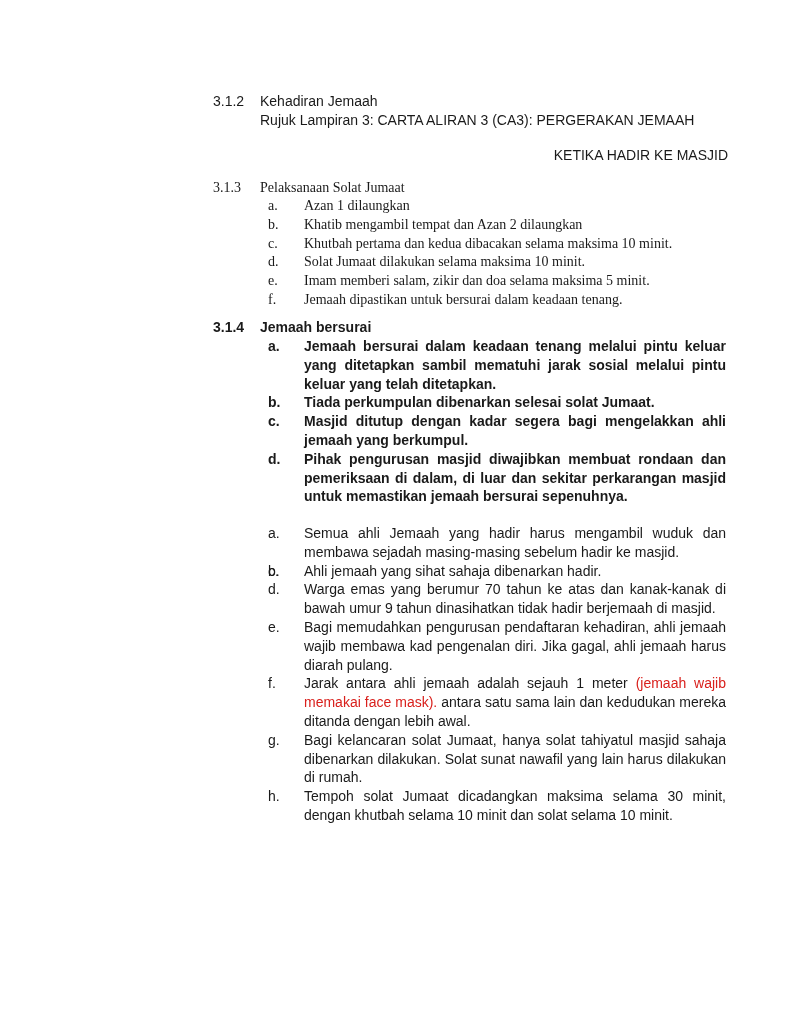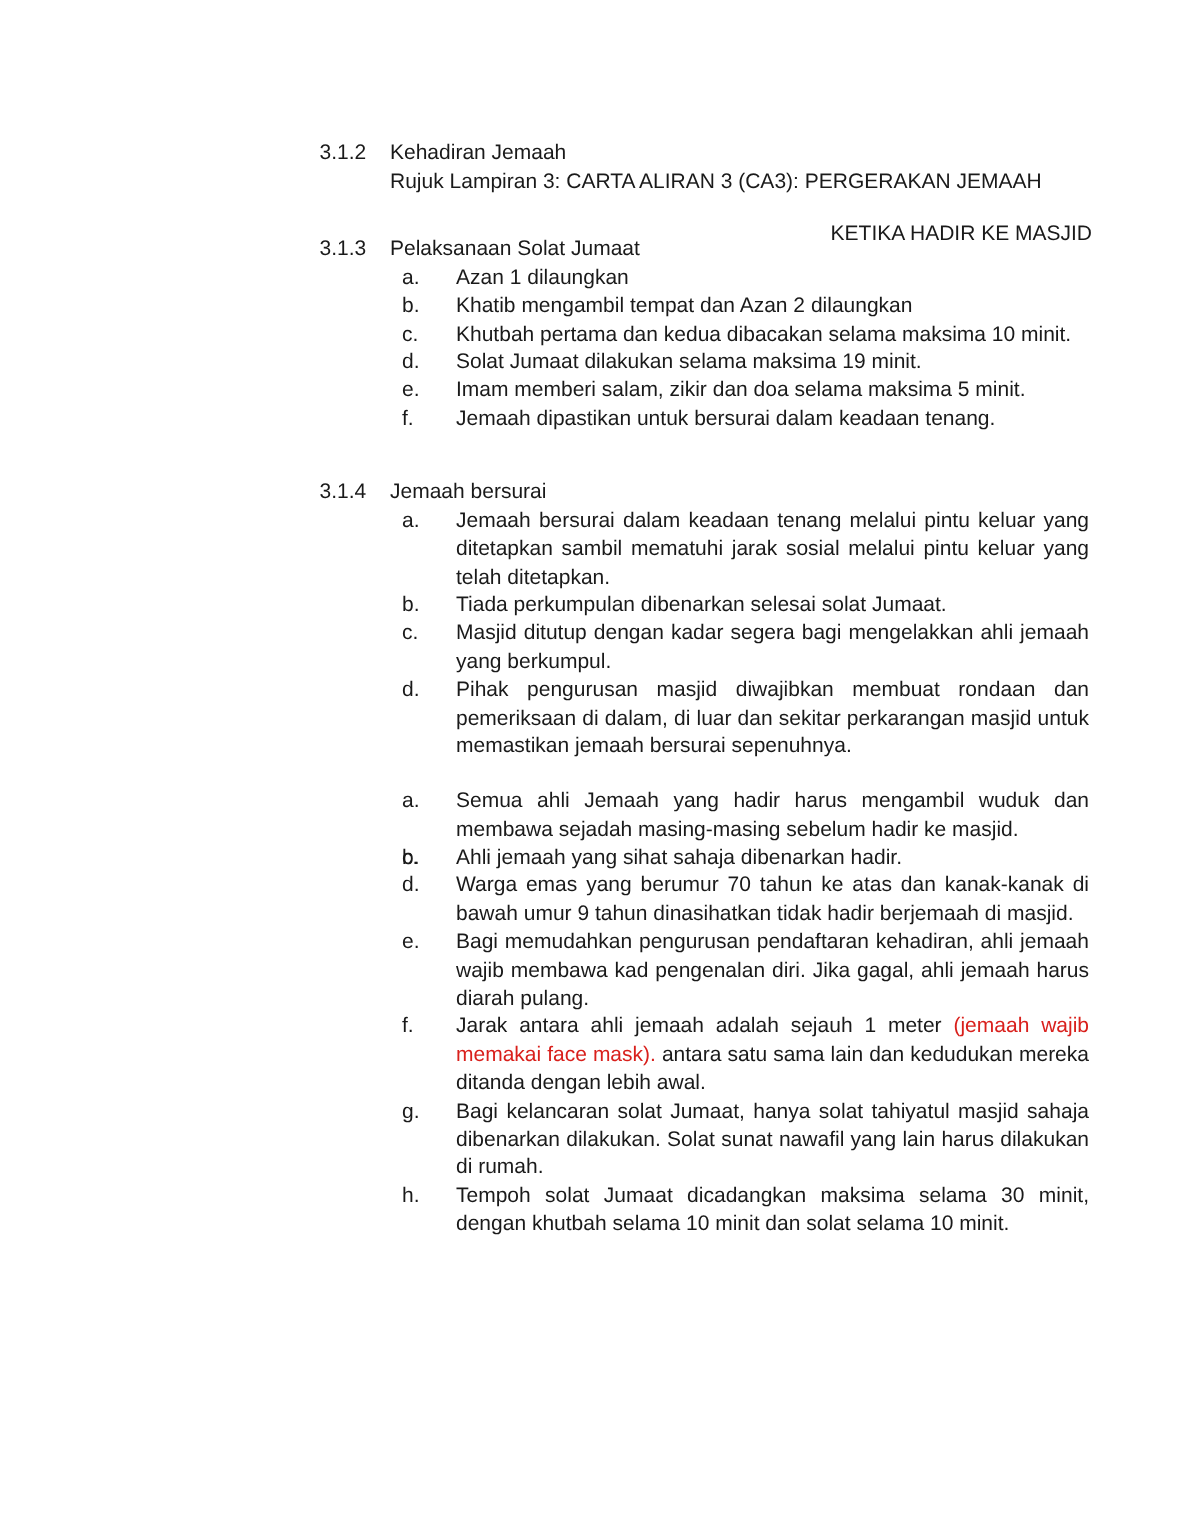--- a/index.html
+++ b/index.html
@@ -32,52 +32,52 @@
       <span class="title">Kehadiran Jemaah</span>
     </div>
     <div class="line">
       <span class="ref">Rujuk Lampiran 3: CARTA ALIRAN 3 (CA3): PERGERAKAN JEMAAH</span>
     </div>
     <div class="line">
       <span class="ref2">KETIKA HADIR KE MASJID</span>
     </div>
   </div>
 
-  <div class="sec" style="top:156px;">
+  <div class="sec" style="top:178px;font-family:Liberation Serif, serif;">
     <div class="line">
       <span class="num">3.1.3</span>
       <span class="title">Pelaksanaan Solat Jumaat</span>
     </div>
     <div class="item">
         <span class="letter">a.</span>
         <div class="text">Azan 1 dilaungkan</div>
       </div>
     <div class="item">
         <span class="letter">b.</span>
         <div class="text">Khatib mengambil tempat dan Azan 2 dilaungkan</div>
       </div>
     <div class="item">
         <span class="letter">c.</span>
         <div class="text" style="white-space:nowrap;">Khutbah pertama dan kedua dibacakan selama maksima 10 minit.</div>
       </div>
     <div class="item">
         <span class="letter">d.</span>
-        <div class="text">Solat Jumaat dilakukan selama maksima 19 minit.</div>
+        <div class="text">Solat Jumaat dilakukan selama maksima 10 minit.</div>
       </div>
     <div class="item">
         <span class="letter">e.</span>
         <div class="text">Imam memberi salam, zikir dan doa selama maksima 5 minit.</div>
       </div>
     <div class="item">
         <span class="letter">f.</span>
         <div class="text">Jemaah dipastikan untuk bersurai dalam keadaan tenang.</div>
       </div>
   </div>
 
-  <div class="sec" style="top:318px;">
+  <div class="sec" style="top:318px;font-weight:bold;">
     <div class="line">
       <span class="num">3.1.4</span>
       <span class="title">Jemaah bersurai</span>
     </div>
     <div class="item">
         <span class="letter">a.</span>
         <div class="text">Jemaah bersurai dalam keadaan tenang melalui pintu keluar yang ditetapkan sambil mematuhi jarak sosial melalui pintu keluar yang telah ditetapkan.</div>
       </div>
     <div class="item">
         <span class="letter">b.</span>

